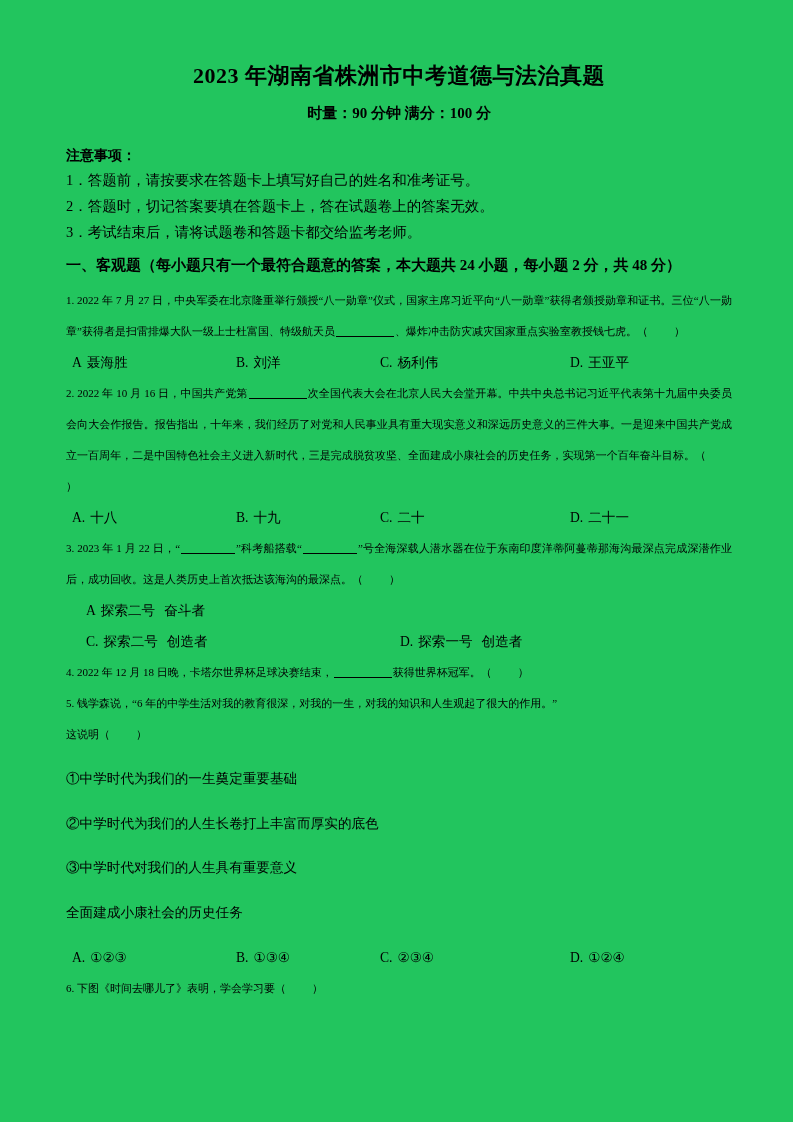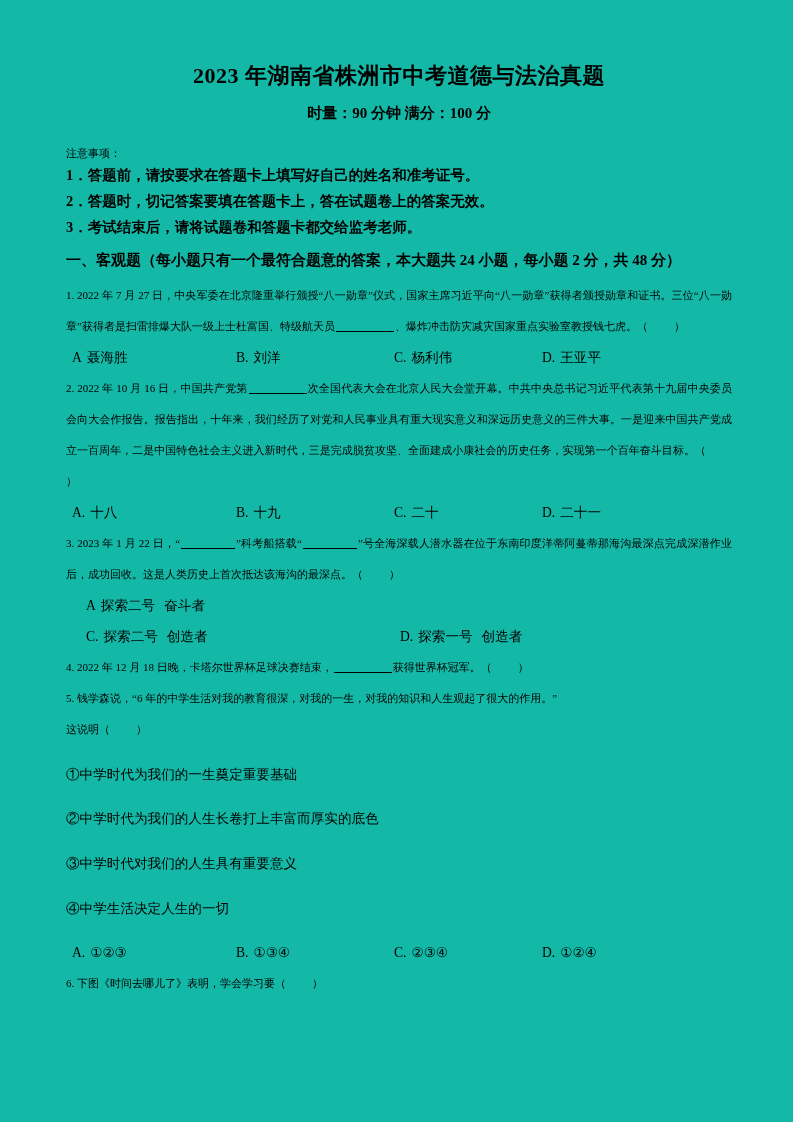--- a/index.html
+++ b/index.html
@@ -11,21 +11,21 @@
   body {
     font-family: "Liberation Serif", "DejaVu Serif", serif;
     color: #000000;
     -webkit-font-smoothing: antialiased;
   }
   .page {
     position: relative;
     width: 793px;
     height: 1122px;
     margin: 0 auto;
-    background: #14b8a6;
+    background: #22c55e;
     overflow: hidden;
     box-sizing: border-box;
   }
   .content {
     position: absolute;
     left: 66px;
     top: 0;
     width: 666px;
   }
 
@@ -46,28 +46,28 @@
     font-weight: bold;
     margin: 14px 0 0 0;
     line-height: 1.2;
   }
 
   
   .notice-block {
     margin-top: 24px;
   }
   .notice-heading {
-    font-size: 11px;
-    font-weight: normal;
+    font-size: 14px;
+    font-weight: bold;
     line-height: 1.45;
     margin: 0 0 4px 0;
   }
   .notice-item {
     font-size: 14.5px;
-    font-weight: bold;
+    font-weight: normal;
     line-height: 1.45;
     margin: 0 0 5px 0;
   }
 
   
   .section-heading {
     font-size: 15px;
     font-weight: bold;
     line-height: 1.45;
     margin: 12px 0 8px 0;
@@ -110,22 +110,22 @@
     font-size: 13.6px;
     white-space: nowrap;
     font-family: Liberation Serif, serif;
   }
   .opt {
     position: absolute;
     top: 0;
   }
   .opt.c1 { left: 6px; }
   .opt.c2 { left: 170px; }
-  .opt.c3 { left: 328px; text-align: right; }
-  .opt.c4 { left: 476px; }
+  .opt.c3 { left: 314px; text-align: right; }
+  .opt.c4 { left: 504px; }
 
   
   .opt-row.two .opt.c1 { left: 20px; }
   .opt-row.two .opt.c2 { left: 334px; }
 
   .opt-label {
     margin-right: 5px;
   }
   .opt-gap {
     display: inline-block;
@@ -197,21 +197,21 @@
     <div class="question">
       <p class="q-text nowrap"><span>4. 2022 年 12 月 18 日晚，卡塔尔世界杯足球决赛结束，</span><span class="blank"></span><span>获得世界杯冠军。（</span><span class="paren-gap"></span><span>）</span></p>
     </div>
 
     <div class="question">
       <p class="q-text nowrap">5. 钱学森说，“6 年的中学生活对我的教育很深，对我的一生，对我的知识和人生观起了很大的作用。”</p>
       <p class="q-text nowrap"><span>这说明（</span><span class="paren-gap"></span><span>）</span></p>
       <p class="stmt">①中学时代为我们的一生奠定重要基础</p>
       <p class="stmt">②中学时代为我们的人生长卷打上丰富而厚实的底色</p>
       <p class="stmt">③中学时代对我们的人生具有重要意义</p>
-      <p class="stmt">④中学生活决定人生的一切</p>
+      <p class="stmt">全面建成小康社会的历史任务</p>
       <div class="opt-row">
         <span class="opt c1"><span class="opt-label">A.</span><span class="circled">①②③</span></span>
         <span class="opt c2"><span class="opt-label">B.</span><span class="circled">①③④</span></span>
         <span class="opt c3"><span class="opt-label">C.</span><span class="circled">②③④</span></span>
         <span class="opt c4"><span class="opt-label">D.</span><span class="circled">①②④</span></span>
       </div>
     </div>
 
     <div class="question">
       <p class="q-text nowrap"><span>6. 下图《时间去哪儿了》表明，学会学习要（</span><span class="paren-gap"></span><span>）</span></p>

